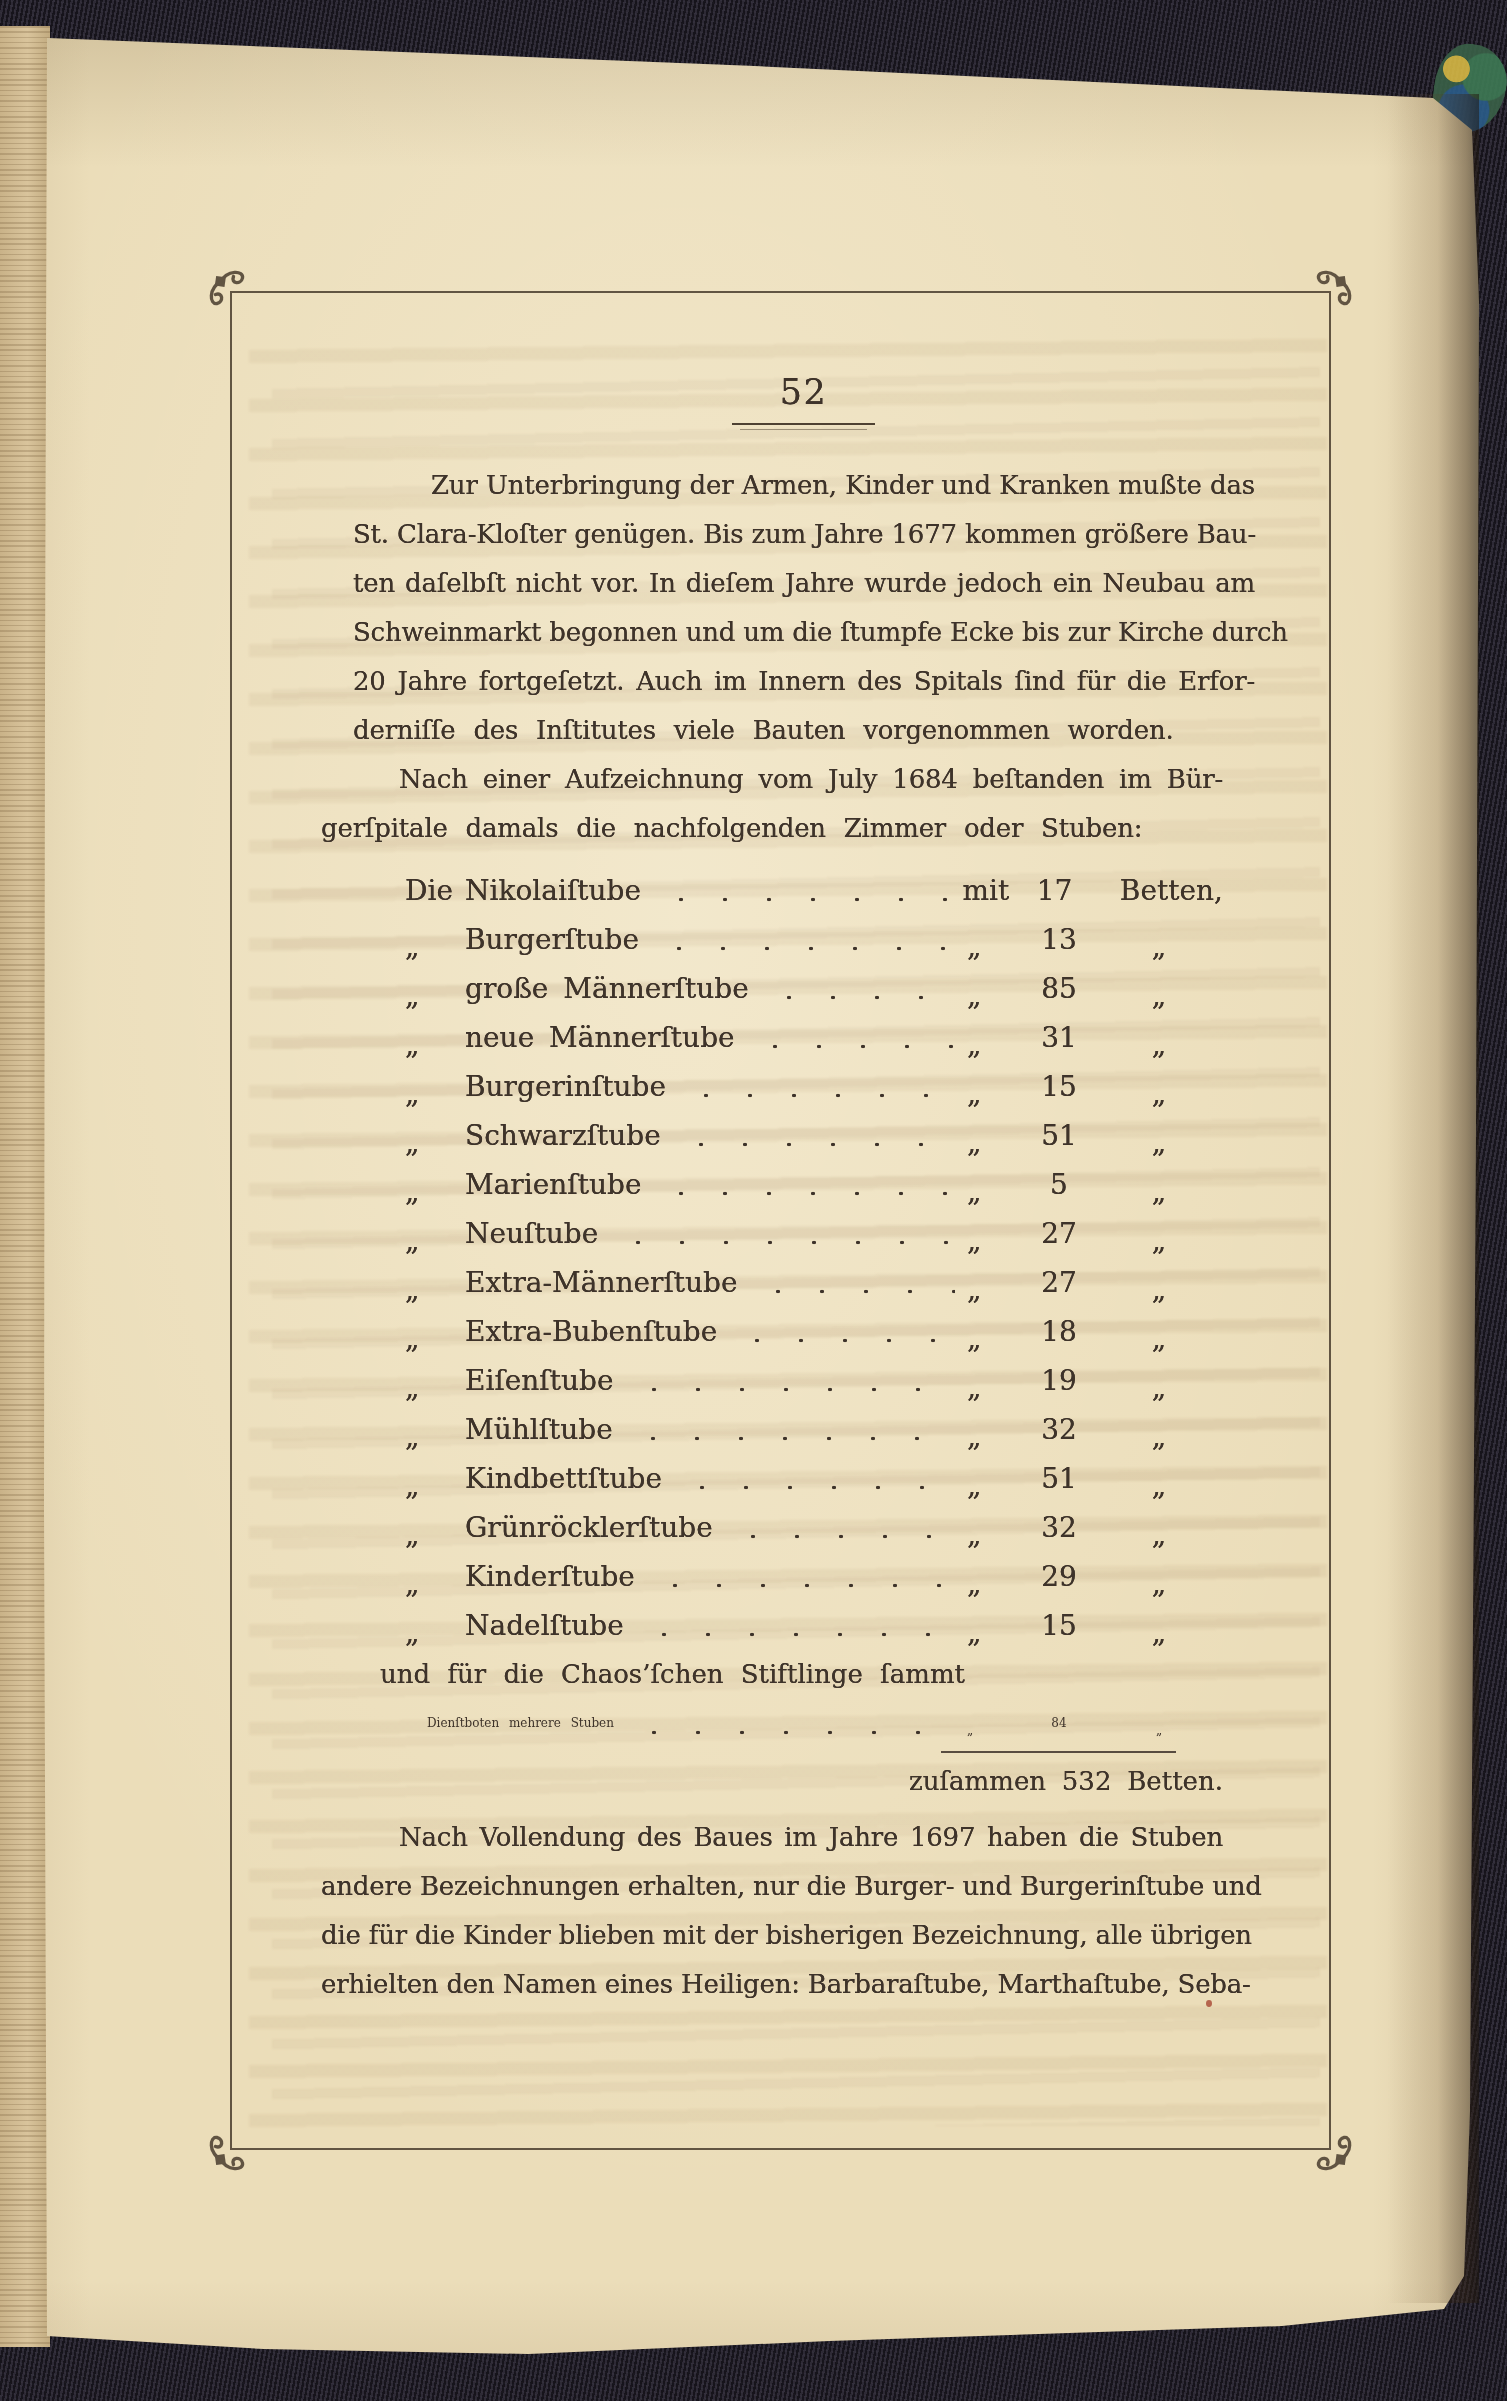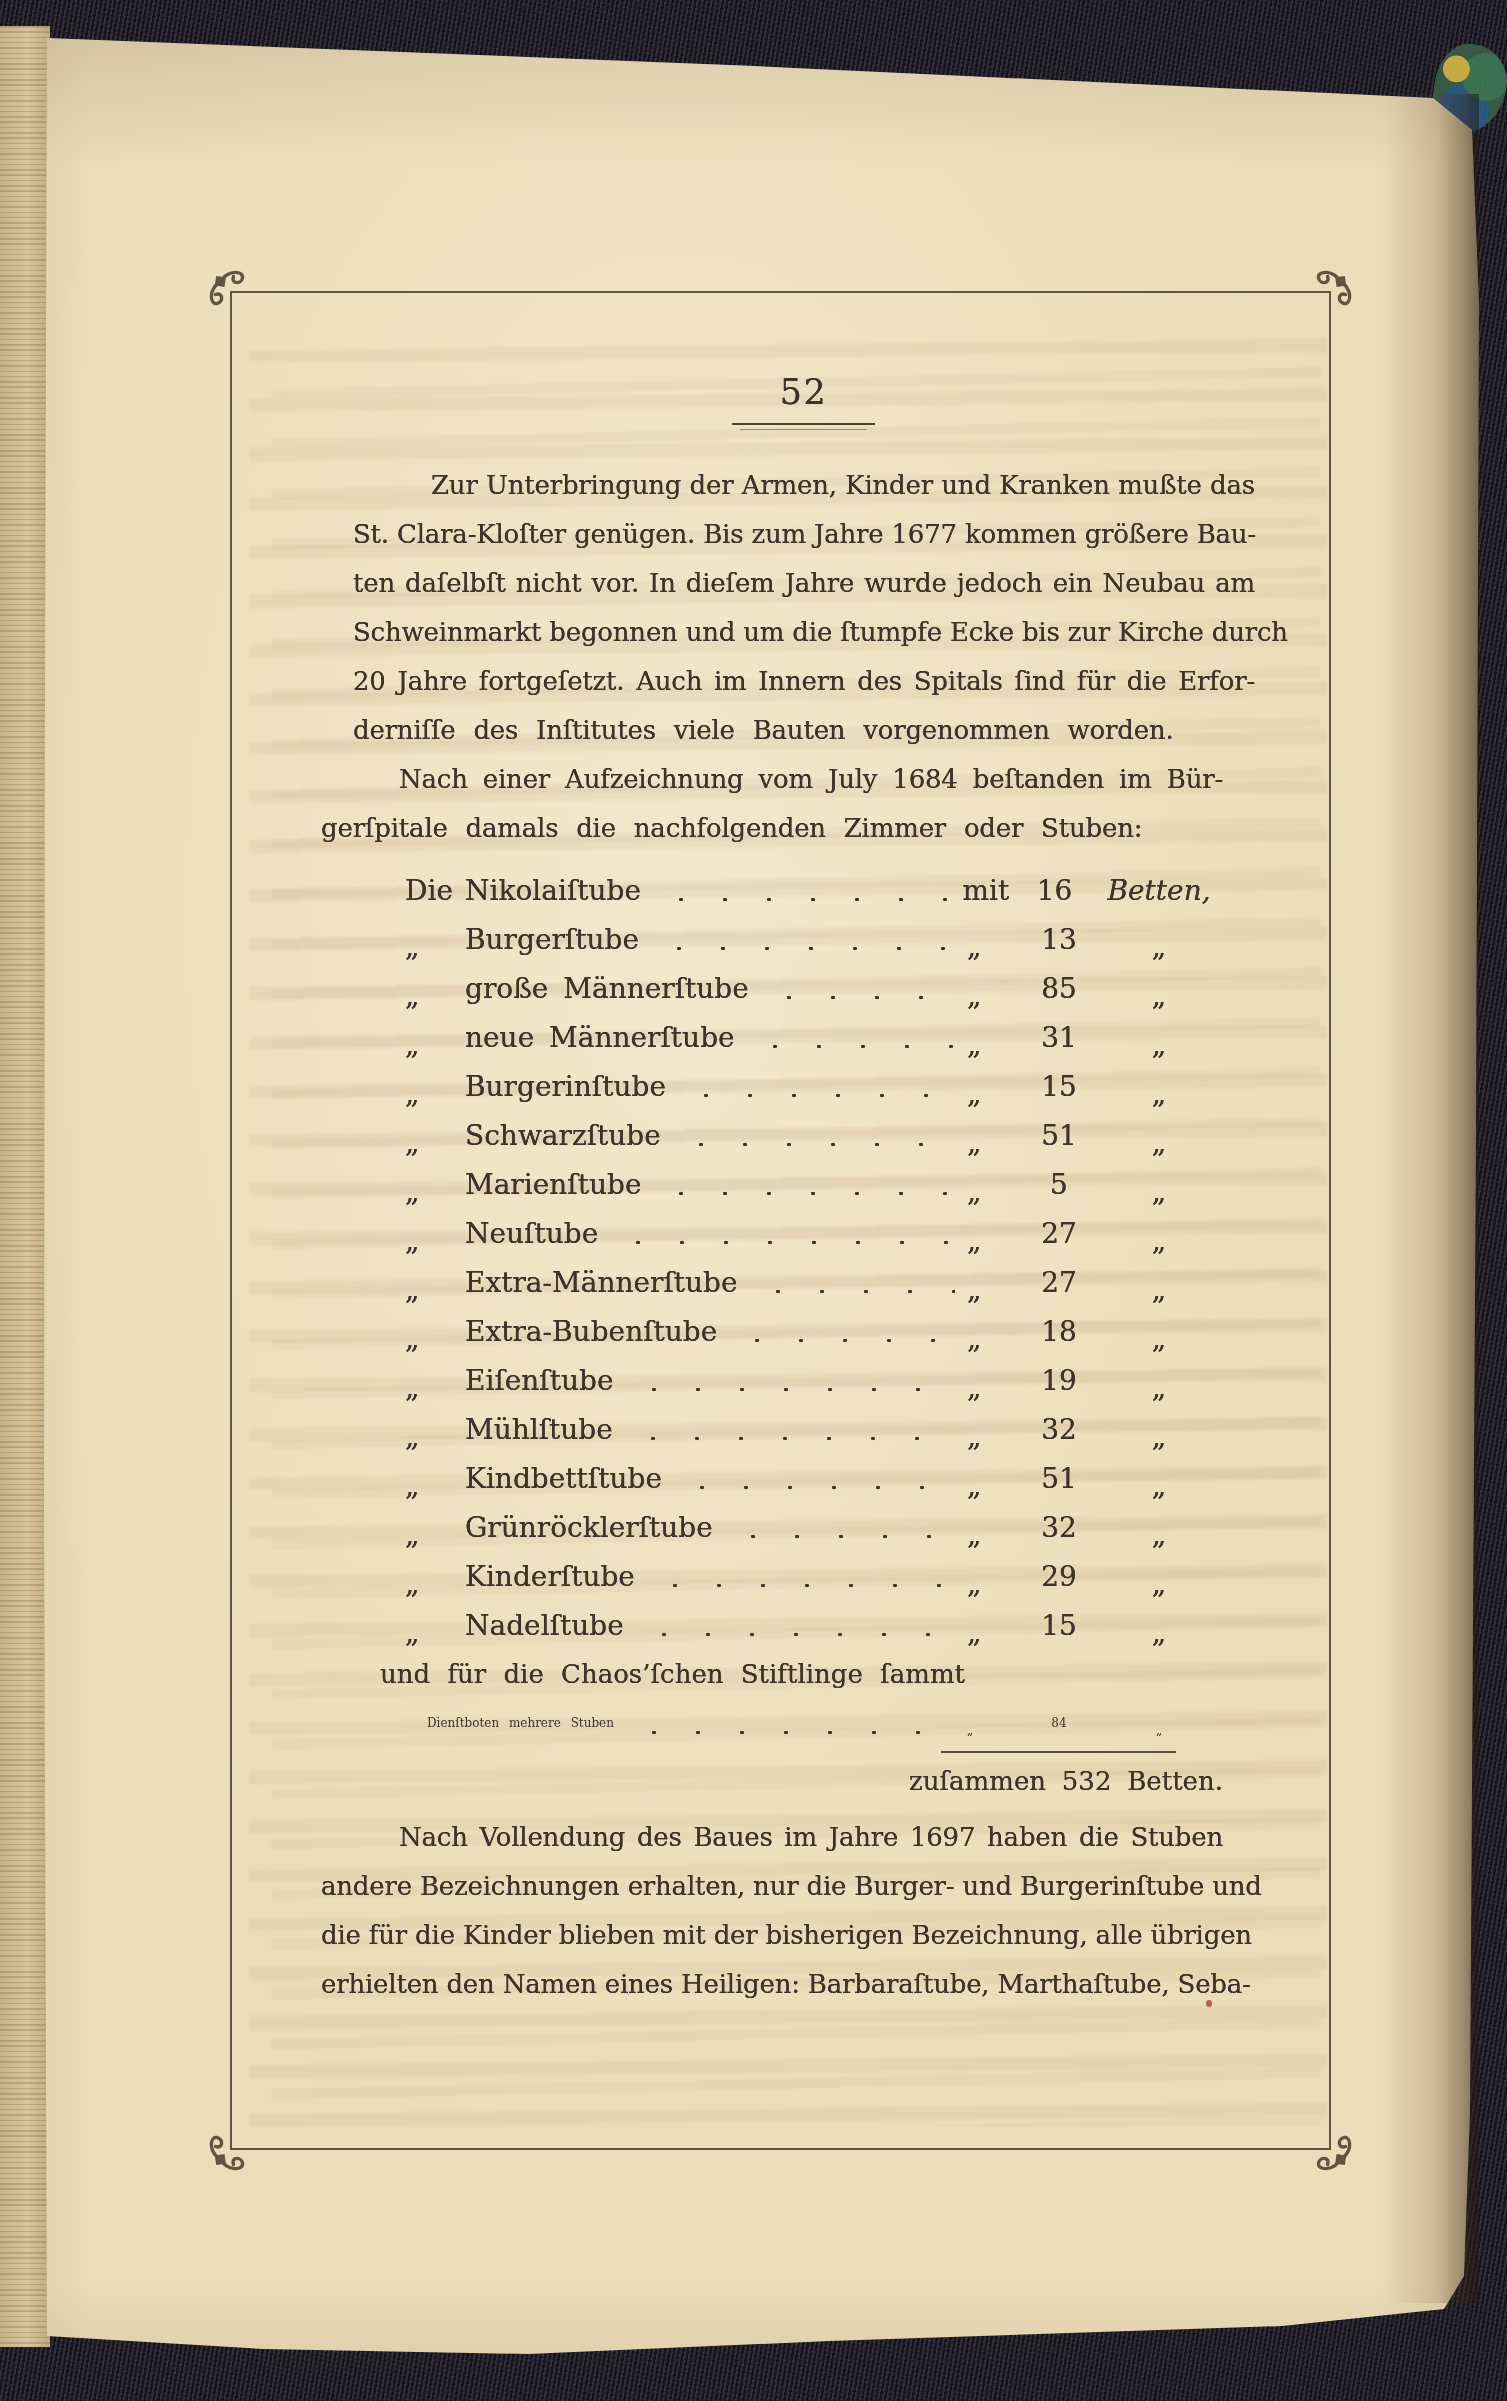--- a/index.html
+++ b/index.html
@@ -78,21 +78,21 @@
   .rooms{position:absolute;left:296px;top:866px;width:902px;font-size:28px;text-shadow:0 0 0.4px currentColor;}
   .row{display:flex;height:49px;line-height:49px;padding-left:84px;}
   .row .prefix{width:60px;flex:none;}
   .row .name{flex:none;word-spacing:6px;}
   .leader{flex:1;height:5.3px;margin:31px 12px 0 18px;
     background-image:radial-gradient(circle, var(--ink,#3e332a) 1.7px, transparent 2.2px);
     background-size:44px 5.3px;background-repeat:repeat-x;background-position:left center;}
   .row .mid{width:56px;flex:none;text-align:left;}
   .row .count{width:72px;flex:none;text-align:center;}
   .row .suffix{width:128px;flex:none;text-align:center;}
-  .row.first-row .suffix{text-align:center;padding-left:4.5px;font-style:italic;}
+  .row.first-row .suffix{text-align:right;padding-left:4.5px;}
   .row:not(.first-row) .mid,.row:not(.first-row) .suffix,.row:not(.first-row) .prefix{transform:translateY(6.8px);}
   .note-line{position:absolute;left:296px;top:1650px;width:902px;height:49px;line-height:49px;
     font-size:26px;word-spacing:9px;text-shadow:0 0 0.4px currentColor;padding-left:84px;box-sizing:border-box;}
   .final-row{position:absolute;left:296px;top:1699px;width:902px;}
   .final-row .row{padding-left:106px;}
   .sum-rule{position:absolute;left:941px;top:1751px;width:235px;height:0;
     border-top:2.6px solid var(--ink,#3e332a);opacity:.85;}
   .total-line{position:absolute;left:296px;top:1757px;width:902px;height:49px;line-height:49px;
     font-size:26px;text-align:right;word-spacing:7.5px;text-shadow:0 0 0.4px currentColor;}
 
@@ -159,21 +159,21 @@
         <div class="line first">Nach einer Aufzeichnung vom July 1684 beſtanden im Bür-</div>
         <div class="line last">gerſpitale damals die nachfolgenden Zimmer oder Stuben:</div>
       </div>
 
     <div class="rooms ink">
         <div class="row first-row">
           <span class="prefix">Die</span>
           <span class="name">Nikolaiſtube</span>
           <span class="leader"></span>
           <span class="mid">mit</span>
-          <span class="count">16</span>
+          <span class="count">17</span>
           <span class="suffix">Betten,</span>
         </div>
         <div class="row">
           <span class="prefix">„</span>
           <span class="name">Burgerſtube</span>
           <span class="leader"></span>
           <span class="mid">„</span>
           <span class="count">13</span>
           <span class="suffix">„</span>
         </div>

